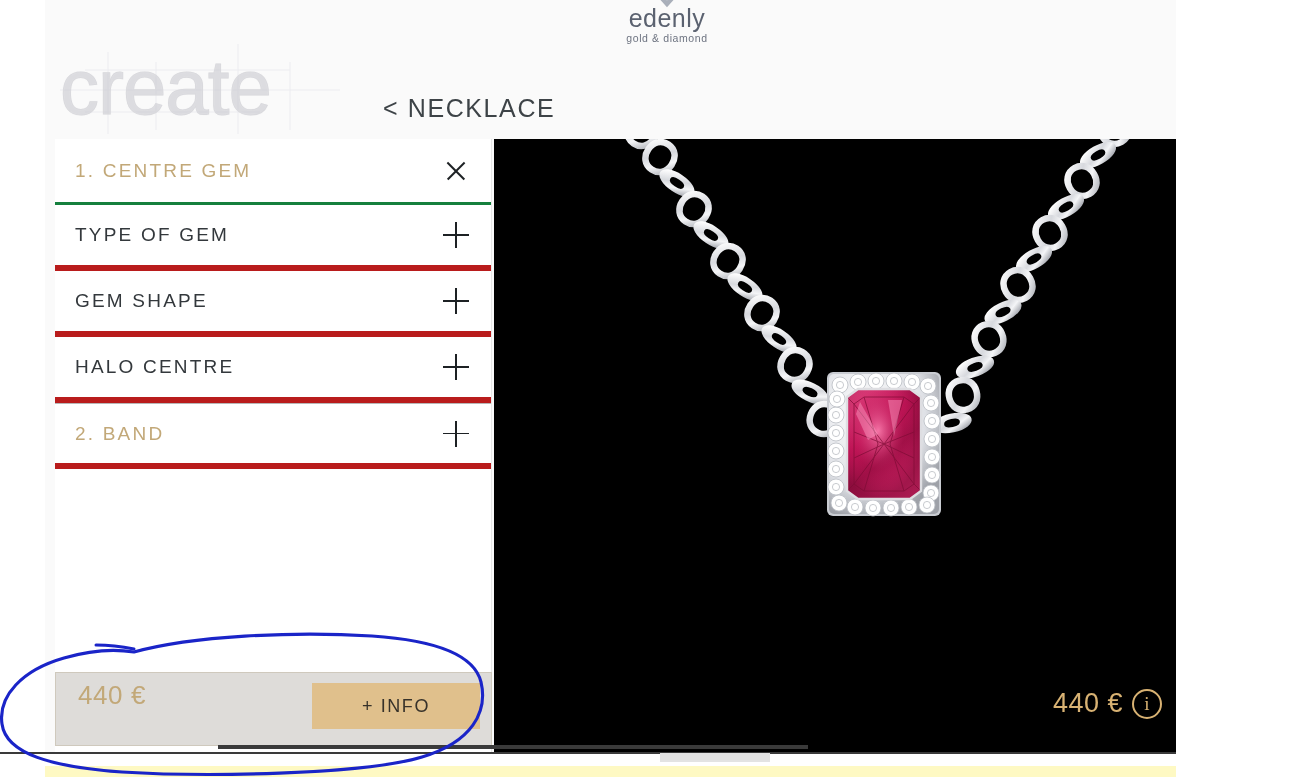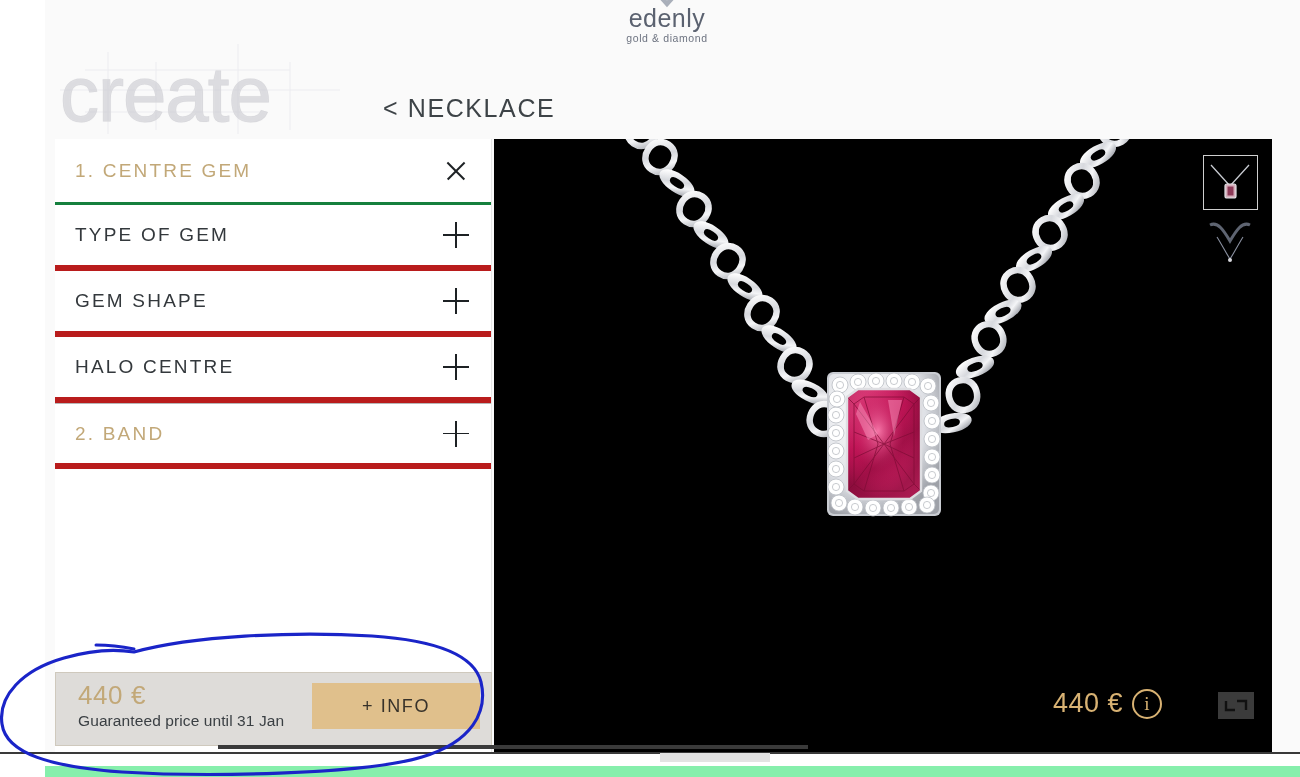--- a/index.html
+++ b/index.html
@@ -3,24 +3,24 @@
 <meta charset="utf-8">
 <style>
   html, body {
     margin: 0;
     padding: 0;
     background: #ffffff;
     font-family: "Liberation Sans", sans-serif;
   }
   #page {
     position: relative;
-    width: 1300px;
+    width: 1176px;
     height: 777px;
     overflow: hidden;
-    background: #86efac;
+    background: #fef9c3;
   }
 
   
   .page-bg {
     position: absolute;
     left: 45px;
     top: 0;
     width: 1255px;
     height: 752px;
     background: #fafafa;
@@ -69,21 +69,21 @@
     position: absolute;
     left: 60px;
     top: 42px;
     width: 280px;
     height: 95px;
     pointer-events: none;
   }
   .create-word {
     position: absolute;
     left: 0;
-    top: 13px;
+    top: 6px;
     font-family: "Liberation Sans", sans-serif;
     font-size: 78px;
     font-weight: 300;
     letter-spacing: -1px;
     color: transparent;
     -webkit-text-stroke: 1px #d9d9dd;
     text-shadow: 0 0 1px rgba(200,200,206,0.6);
     line-height: 1;
   }
 
@@ -402,21 +402,20 @@
         <i class="bar h"></i>
           <i class="bar v"></i>
       </span>
     </div>
 
   </div>
 
   <div class="price-bar">
     <div class="price-info">
       <div class="price-value">440 €</div>
-      <div class="price-note">Guaranteed price until 31 Jan</div>
     </div>
     <button class="info-button">+ INFO</button>
   </div>
 
   <div class="viewer">
     <div class="viewer-stage">
       <svg class="jewel-svg" width="778" height="613" viewBox="0 0 778 613">
         <defs>
           <linearGradient id="metal" x1="0" y1="0" x2="1" y2="1">
             <stop offset="0" stop-color="#ffffff"></stop>

